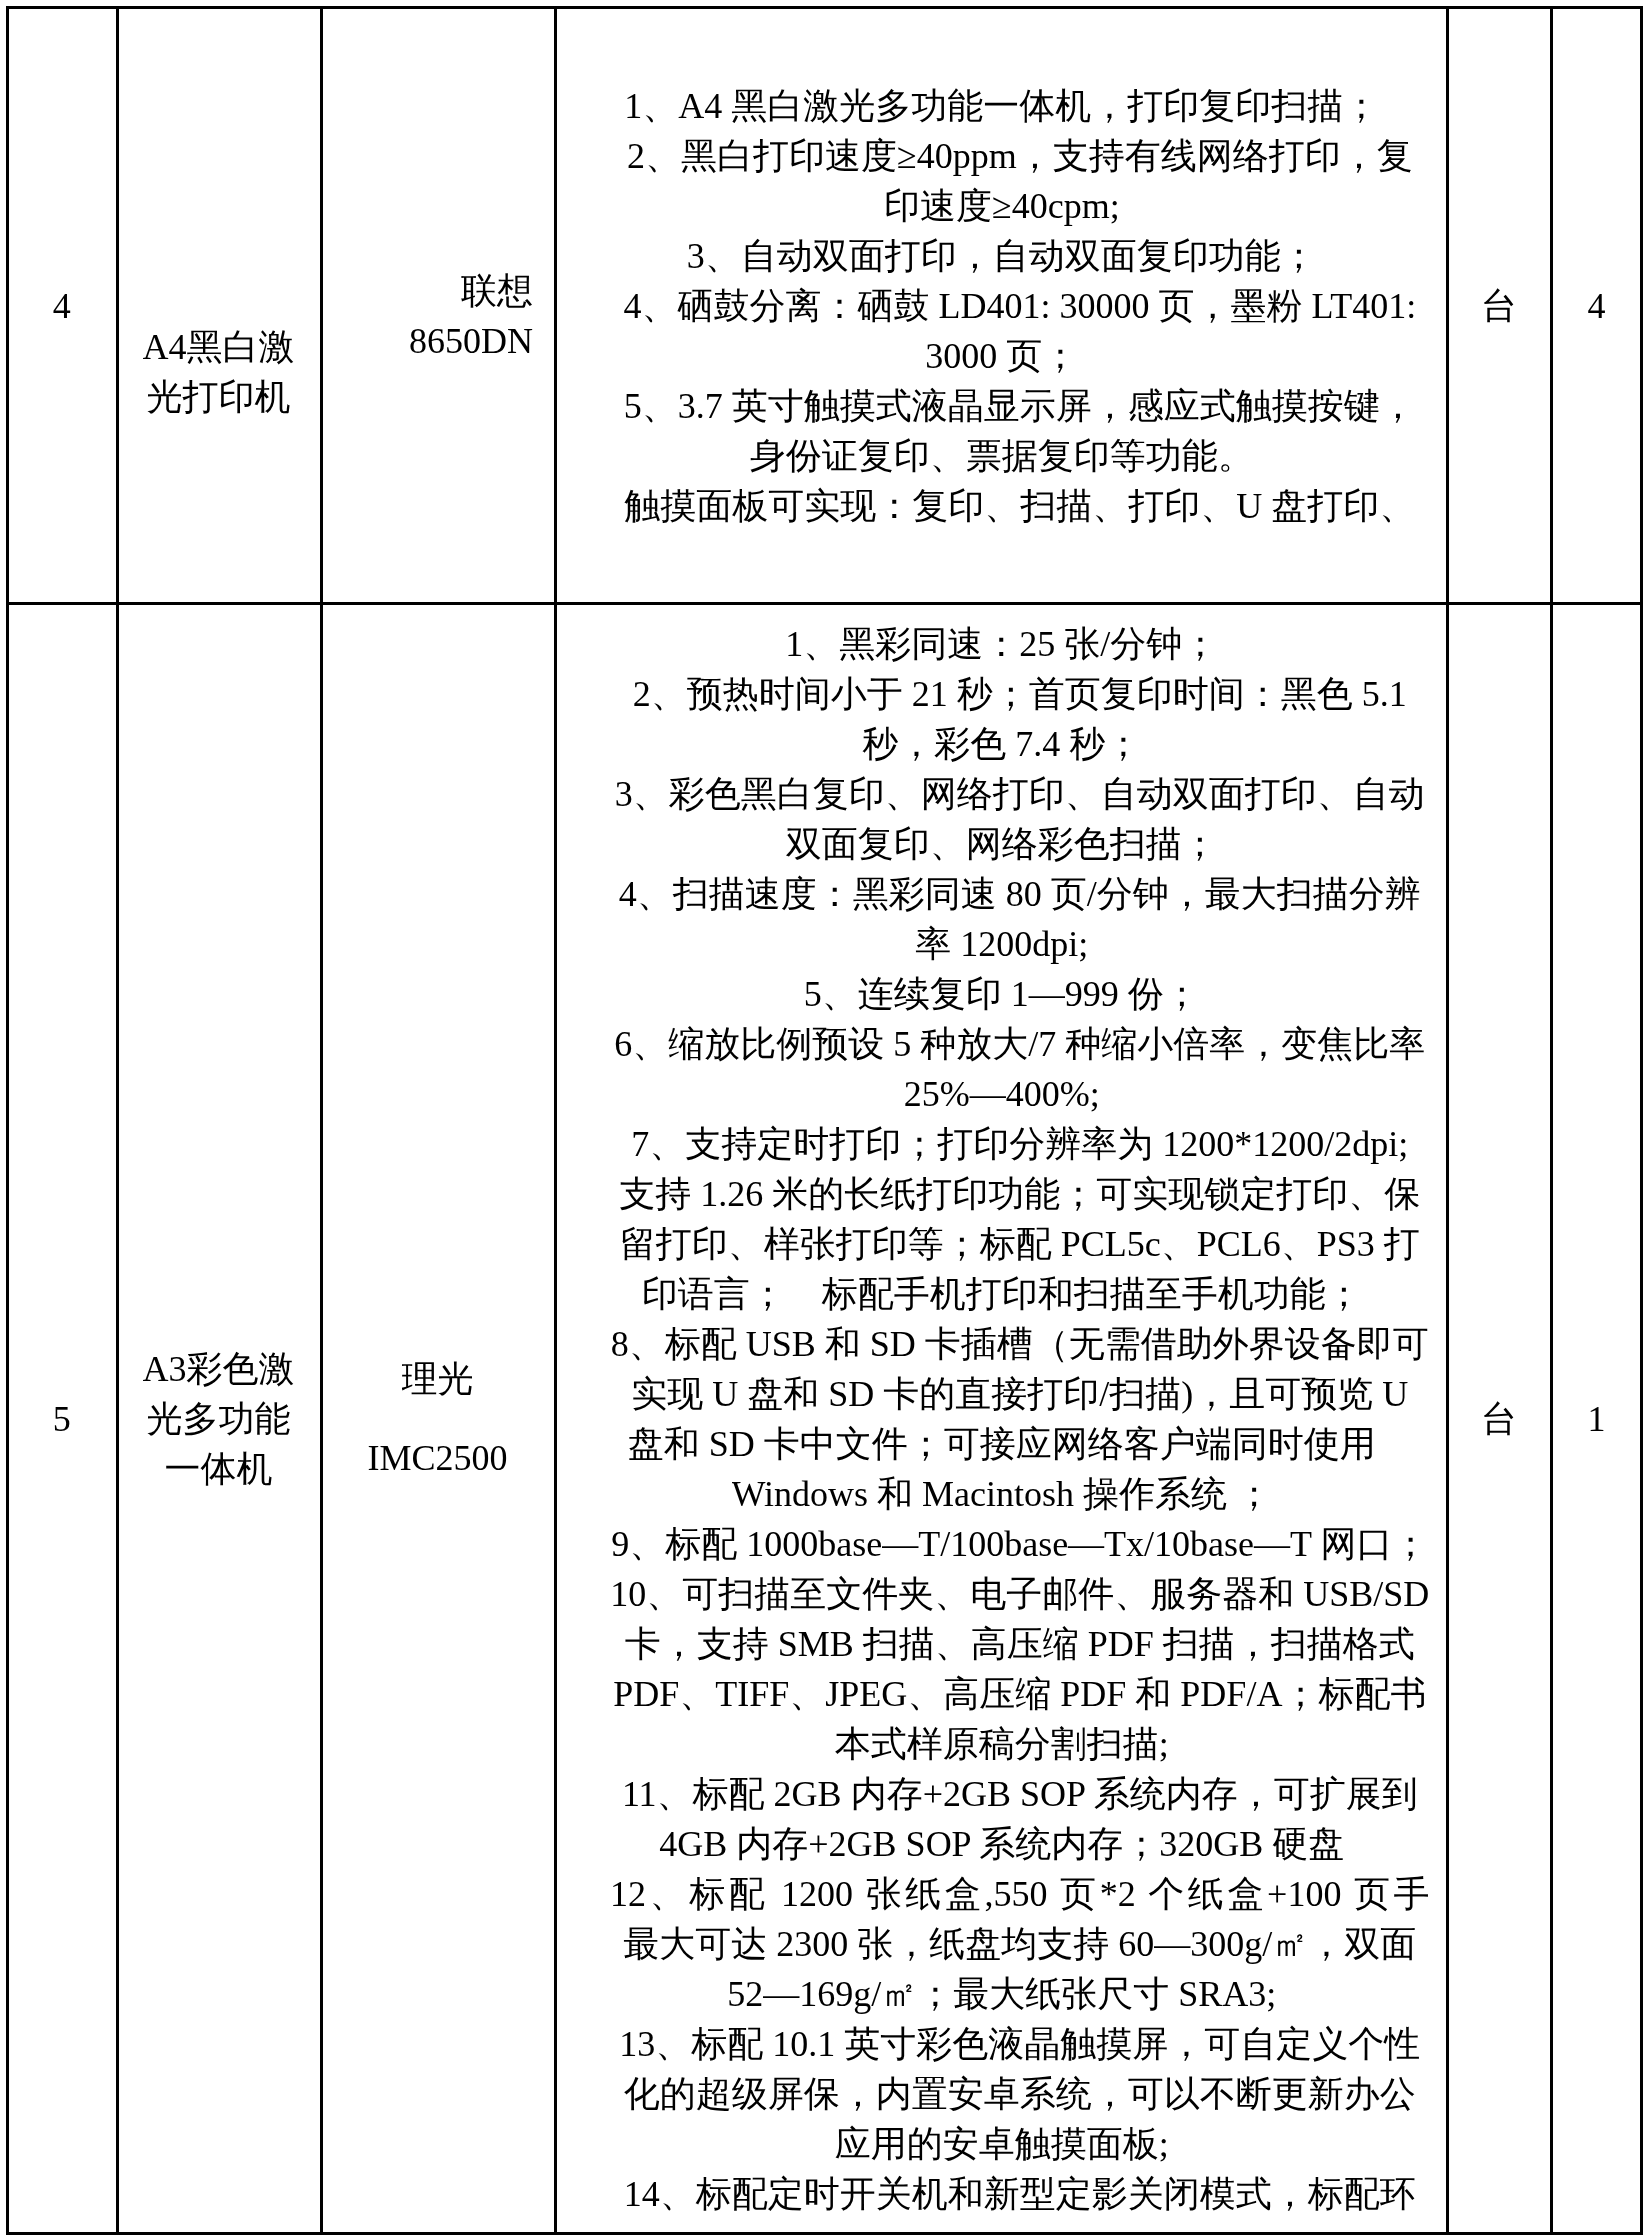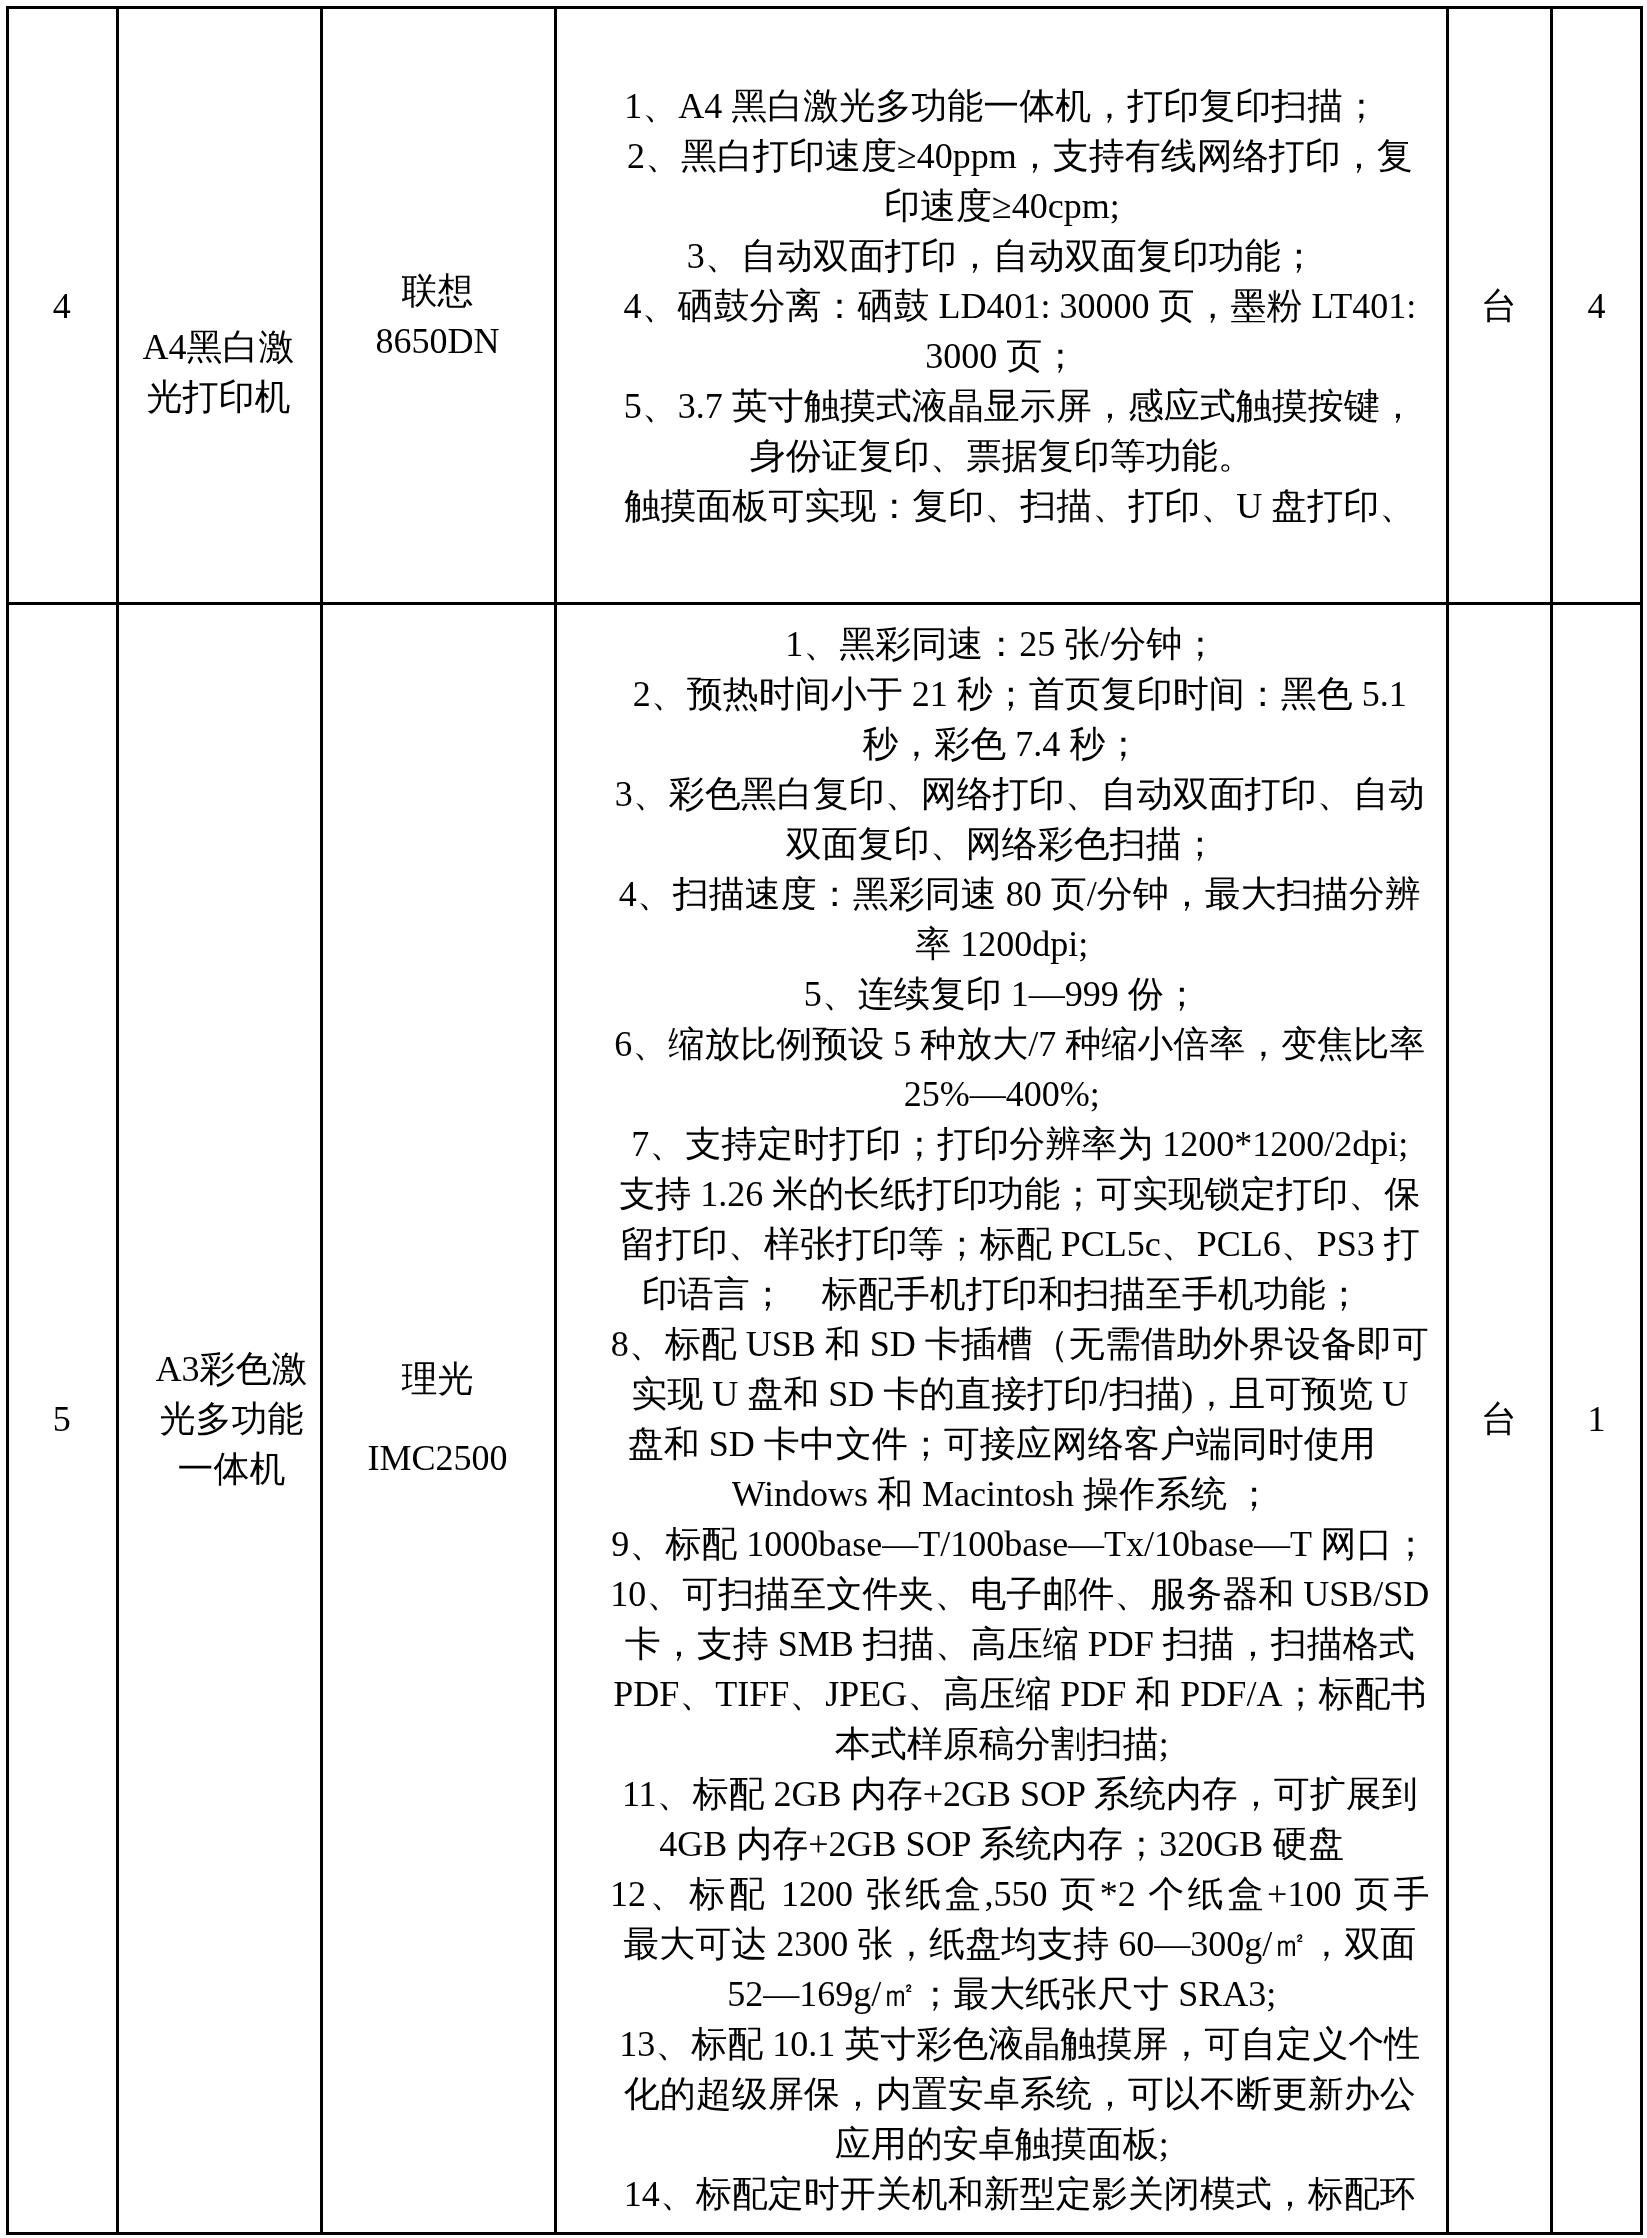--- a/index.html
+++ b/index.html
@@ -45,21 +45,21 @@
 <body>
 
 <div class="page" id="page">
     <div class="cell" style="left: 9.3px; top: 9.3px; width: 105px; height: 593px;">
       <div class="line">4</div>
     </div>
     <div class="cell" style="left: 119px; top: 9.3px; width: 199px; height: 726px;">
       <div class="line">A4黑白激</div>
       <div class="line">光打印机</div>
     </div>
-    <div class="cell" style="left: 323px; top: 9.3px; width: 229px; height: 613px;">
+    <div class="cell" style="left: 304px; top: 9.3px; width: 229px; height: 613px; align-items: flex-end;">
       <div class="line">联想</div>
       <div class="line">8650DN</div>
     </div>
     <div class="cell spec" style="left: 557px; top: 9.3px; width: 888px; height: 593px;">
       <div class="line">1、A4 黑白激光多功能一体机，打印复印扫描；</div>
       <div class="line jf">2、黑白打印速度≥40ppm，支持有线网络打印，复</div>
       <div class="line">印速度≥40cpm;</div>
       <div class="line">3、自动双面打印，自动双面复印功能；</div>
       <div class="line jf">4、硒鼓分离：硒鼓 LD401: 30000 页，墨粉 LT401:</div>
       <div class="line">3000 页；</div>
@@ -69,21 +69,21 @@
     </div>
     <div class="cell" style="left: 1449px; top: 9.3px; width: 100px; height: 593px;">
       <div class="line">台</div>
     </div>
     <div class="cell" style="left: 1553px; top: 9.3px; width: 87px; height: 593px;">
       <div class="line">4</div>
     </div>
     <div class="cell" style="left: 9.3px; top: 605px; width: 105px; height: 1627px;">
       <div class="line">5</div>
     </div>
-    <div class="cell" style="left: 132px; top: 605px; width: 199px; height: 1627px;">
+    <div class="cell" style="left: 119px; top: 605px; width: 199px; height: 1627px;">
       <div class="line">A3彩色激</div>
       <div class="line">光多功能</div>
       <div class="line">一体机</div>
     </div>
     <div class="cell" style="left: 323px; top: 605px; width: 229px; height: 1627px; gap: 29px;">
       <div class="line">理光</div>
       <div class="line">IMC2500</div>
     </div>
     <div class="cell spec" style="left: 557px; top: 605px; width: 888px; height: 1627px;">
       <div class="line">1、黑彩同速：25 张/分钟；</div>

